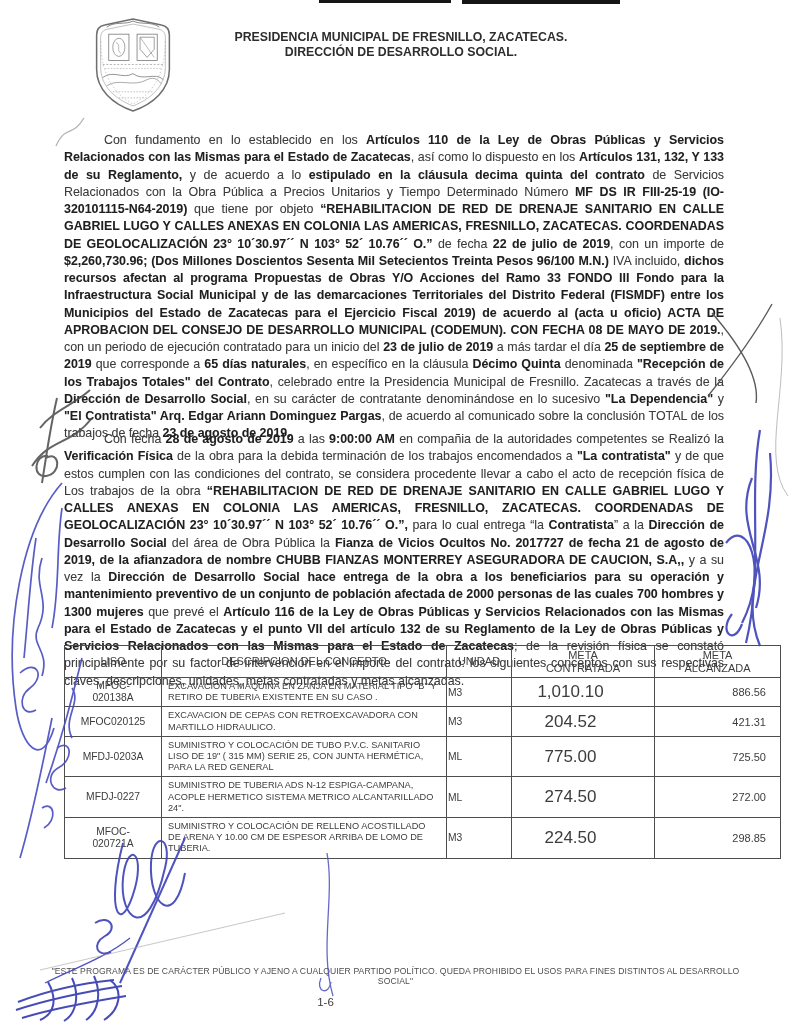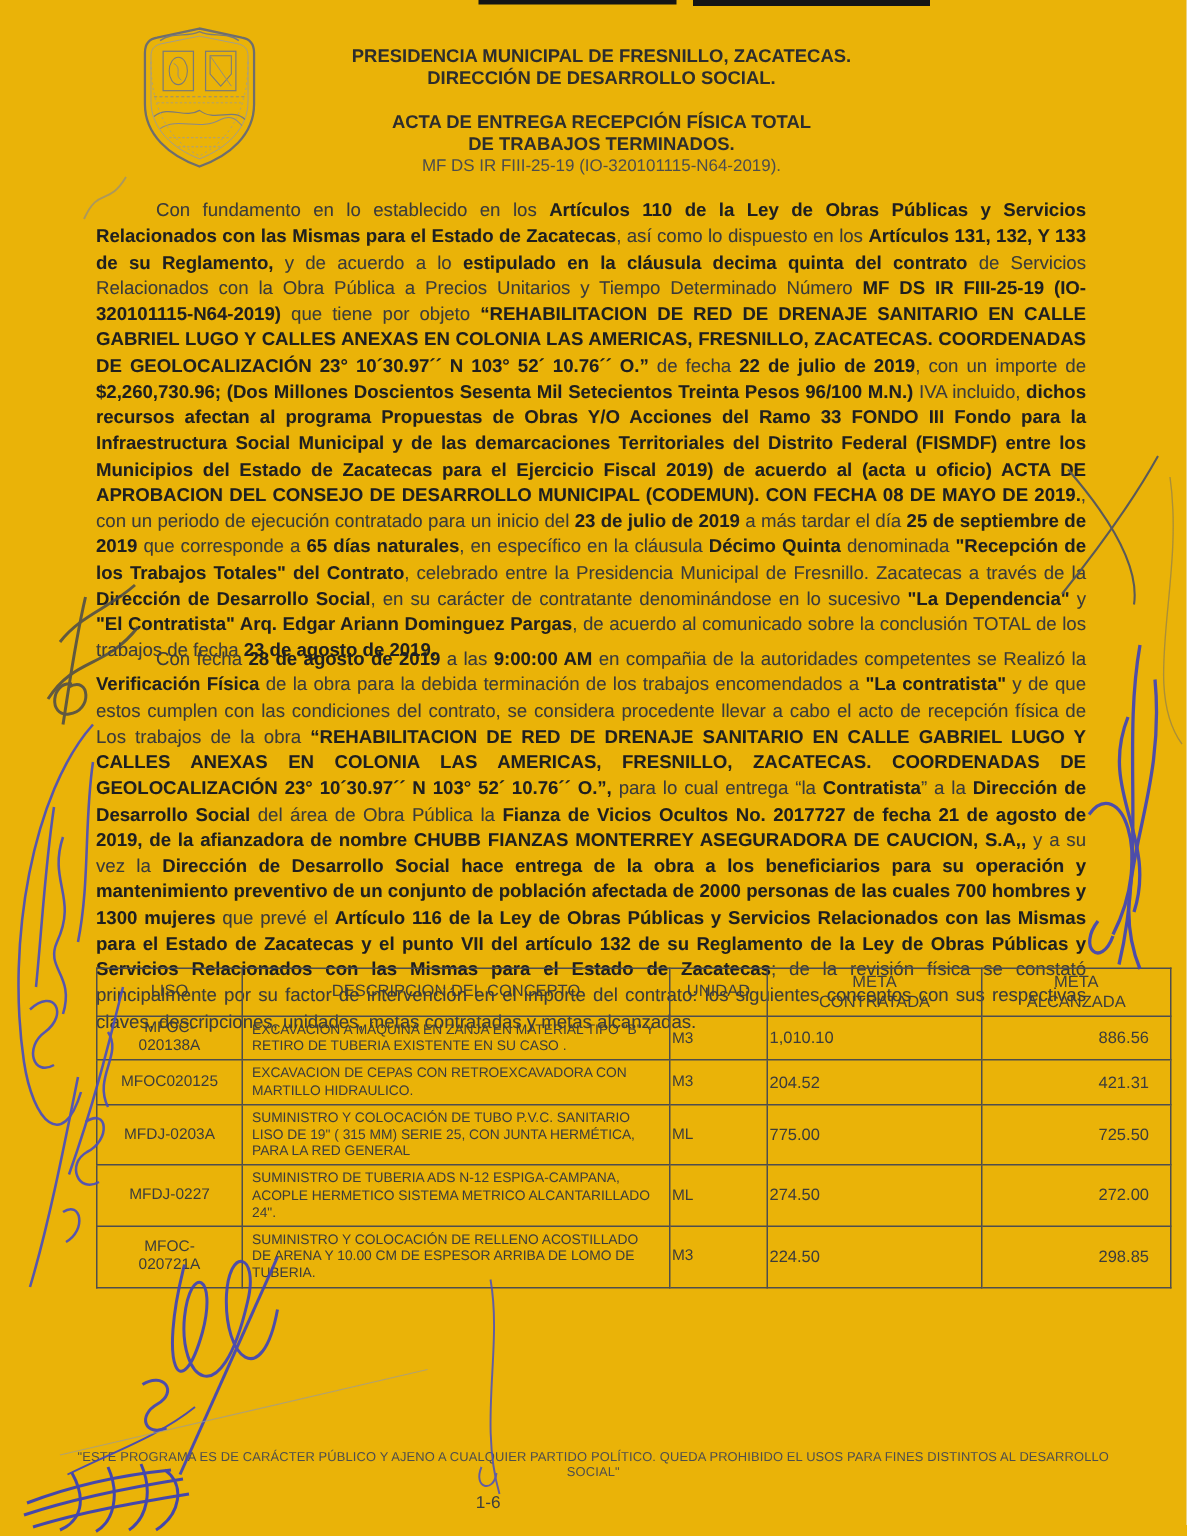--- a/index.html
+++ b/index.html
@@ -1,18 +1,18 @@
 <!DOCTYPE html>
 <html><head>
 <meta charset="utf-8">
 <style>
   html,body { margin:0; padding:0; background:#e9e9e7; }
   .page {
     position:relative; width:791px; height:1024px; margin:0 auto;
-    background:#eab308; overflow:hidden;
+    background:#ffffff; overflow:hidden;
     font-family:"Liberation Sans", sans-serif; color:#3a3a3a;
   }
   .scan-bar { position:absolute; background:#151515; }
 
   
   .seal { position:absolute; left:92px; top:17px; width:82px; height:96px; }
   .header-block { position:absolute; left:168px; top:30px; width:466px; text-align:center; }
   .org-line { font-weight:bold; font-size:12.3px; line-height:15px; color:#2d2d2d; }
   .title-block { margin-top:14px; }
   .title-line { font-weight:bold; font-size:12.3px; line-height:15px; color:#2d2d2d; }
@@ -29,21 +29,21 @@
   #para2 { top:431px; }
 
   
   .concept-table { position:absolute; left:64px; top:645px; border-collapse:collapse; table-layout:fixed; }
   .concept-table th, .concept-table td { border:1.3px solid #4e4e4e; vertical-align:middle; }
   .concept-table th { font-weight:normal; font-size:11px; line-height:12.5px; color:#3e3e3e; padding:3px 2px; white-space:pre-line; text-align:center; }
   .concept-table td { color:#3c3c3c; }
   .c0 { width:92px; }  td.c0 { text-align:center; font-size:10.3px; line-height:12px; white-space:pre-line;margin-top:24px; }
   .c1 { width:272px;margin-left:16px; } td.c1 { font-size:9.2px; line-height:11.2px; padding:3px 6px; text-align:left; }
   .c2 { width:60px; }  td.c2 { text-align:left; font-size:10.3px; }
-  .c3 { width:115px; } td.c3 { text-align:left; padding-right:26px; font-size:11px; }
+  .c3 { width:115px; } td.c3 { text-align:center; padding-right:26px; font-size:17px; }
   .c4 { width:110px; } td.c4 { text-align:right; padding-right:14px; font-size:11px; }
 
   
   .footer-note { position:absolute; left:40px; width:711px; top:966px; text-align:center; font-size:8.6px; letter-spacing:0.1px; color:#4e4e4e; }
   .page-number { position:absolute; left:0; width:651px; top:996px; text-align:center; font-size:11.5px; color:#3e3e3e; }
 
   .ink { position:absolute; }
 </style>
 </head>
 <body>
@@ -71,25 +71,20 @@
       <path d="M20,74 L60,74" stroke="#9a9a9a" stroke-width="0.6" stroke-dasharray="1.5,1.4"></path>
       <path d="M26,80 L54,80" stroke="#9a9a9a" stroke-width="0.6" stroke-dasharray="1.5,1.4"></path>
       <path d="M8,24 C8,60 24,78 40,86" stroke="#9a9a9a" stroke-width="0.5" stroke-dasharray="1.4,2"></path>
       <path d="M72,24 C72,60 56,78 40,86" stroke="#9a9a9a" stroke-width="0.5" stroke-dasharray="1.4,2"></path>
     </svg>
   </div>
 
   <div class="header-block">
     <div class="org-line">PRESIDENCIA MUNICIPAL DE FRESNILLO, ZACATECAS.</div>
     <div class="org-line">DIRECCIÓN DE DESARROLLO SOCIAL.</div>
-    <div class="title-block">
-      <div class="title-line">ACTA DE ENTREGA RECEPCIÓN FÍSICA TOTAL</div>
-      <div class="title-line">DE TRABAJOS TERMINADOS.</div>
-      <div class="doc-ref">MF DS IR FIII-25-19 (IO-320101115-N64-2019).</div>
-    </div>
   </div>
 
   <div class="para" id="para1"><span>Con fundamento en lo establecido en los </span><span class="b">Artículos 110 de la Ley de Obras Públicas y Servicios Relacionados con las Mismas para el Estado de Zacatecas</span><span>, así como lo dispuesto en los </span><span class="b">Artículos 131, 132, Y 133 de su Reglamento,</span><span> y de acuerdo a lo </span><span class="b">estipulado en la cláusula decima quinta del contrato</span><span> de Servicios Relacionados con la Obra Pública a Precios Unitarios y Tiempo Determinado Número </span><span class="b">MF DS IR FIII-25-19 (IO-320101115-N64-2019)</span><span> que tiene por objeto </span><span class="b">“REHABILITACION DE RED DE DRENAJE SANITARIO EN CALLE GABRIEL LUGO Y CALLES ANEXAS EN COLONIA LAS AMERICAS, FRESNILLO, ZACATECAS. COORDENADAS DE GEOLOCALIZACIÓN 23° 10´30.97´´ N 103° 52´ 10.76´´ O.”</span><span> de fecha </span><span class="b">22 de julio de 2019</span><span>, con un importe de </span><span class="b">$2,260,730.96; (Dos Millones Doscientos Sesenta Mil Setecientos Treinta Pesos 96/100 M.N.)</span><span> IVA incluido, </span><span class="b">dichos recursos afectan al programa Propuestas de Obras Y/O Acciones del Ramo 33 FONDO III Fondo para la Infraestructura Social Municipal y de las demarcaciones Territoriales del Distrito Federal (FISMDF) entre los Municipios del Estado de Zacatecas para el Ejercicio Fiscal 2019) de acuerdo al (acta u oficio) ACTA DE APROBACION DEL CONSEJO DE DESARROLLO MUNICIPAL (CODEMUN). CON FECHA 08 DE MAYO DE 2019.</span><span>, con un periodo de ejecución contratado para un inicio del </span><span class="b">23 de julio de 2019</span><span> a más tardar el día </span><span class="b">25 de septiembre de 2019</span><span> que corresponde a </span><span class="b">65 días naturales</span><span>, en específico en la cláusula </span><span class="b">Décimo Quinta</span><span> denominada </span><span class="b">"Recepción de los Trabajos Totales" del Contrato</span><span>, celebrado entre la Presidencia Municipal de Fresnillo. Zacatecas a través de la </span><span class="b">Dirección de Desarrollo Social</span><span>, en su carácter de contratante denominándose en lo sucesivo </span><span class="b">"La Dependencia"</span><span> y </span><span class="b">"El Contratista" Arq. Edgar Ariann Dominguez Pargas</span><span>, de acuerdo al comunicado sobre la conclusión TOTAL de los trabajos de fecha </span><span class="b">23 de agosto de 2019.</span></div>
   <div class="para" id="para2"><span>Con fecha </span><span class="b">28 de agosto de 2019</span><span> a las </span><span class="b">9:00:00 AM</span><span> en compañia de la autoridades competentes se Realizó la </span><span class="b">Verificación Física</span><span> de la obra para la debida terminación de los trabajos encomendados a </span><span class="b">"La contratista"</span><span> y de que estos cumplen con las condiciones del contrato, se considera procedente llevar a cabo el acto de recepción física de Los trabajos de la obra </span><span class="b">“REHABILITACION DE RED DE DRENAJE SANITARIO EN CALLE GABRIEL LUGO Y CALLES ANEXAS EN COLONIA LAS AMERICAS, FRESNILLO, ZACATECAS. COORDENADAS DE GEOLOCALIZACIÓN 23° 10´30.97´´ N 103° 52´ 10.76´´ O.”,</span><span> para lo cual entrega “la </span><span class="b">Contratista</span><span>” a la </span><span class="b">Dirección de Desarrollo Social</span><span> del área de Obra Pública la </span><span class="b">Fianza de Vicios Ocultos No. 2017727  de fecha 21 de agosto de 2019, de la afianzadora de nombre CHUBB FIANZAS MONTERREY ASEGURADORA DE CAUCION, S.A,,</span><span> y a su vez la </span><span class="b">Dirección de Desarrollo Social</span><span> </span><span class="b">hace entrega de la obra a los beneficiarios para su operación y mantenimiento preventivo de un conjunto de población afectada de 2000 personas de las cuales 700 hombres y 1300 mujeres</span><span> que prevé el </span><span class="b">Artículo 116 de la Ley de Obras Públicas y Servicios Relacionados con las Mismas para el Estado de Zacatecas y el punto VII del artículo 132 de su Reglamento de la Ley de Obras Públicas y Servicios Relacionados con las Mismas para el Estado de Zacatecas</span><span>; de la revisión física se constató principalmente por su factor de intervención en el importe del contrato: los siguientes conceptos con sus respectivas claves, descripciones, unidades, metas contratadas y metas alcanzadas.</span></div>
 
   <table class="concept-table">
     <thead>
       <tr>
           <th class="c0">LISO</th>
           <th class="c1">DESCRIPCION DEL CONCEPTO</th>

